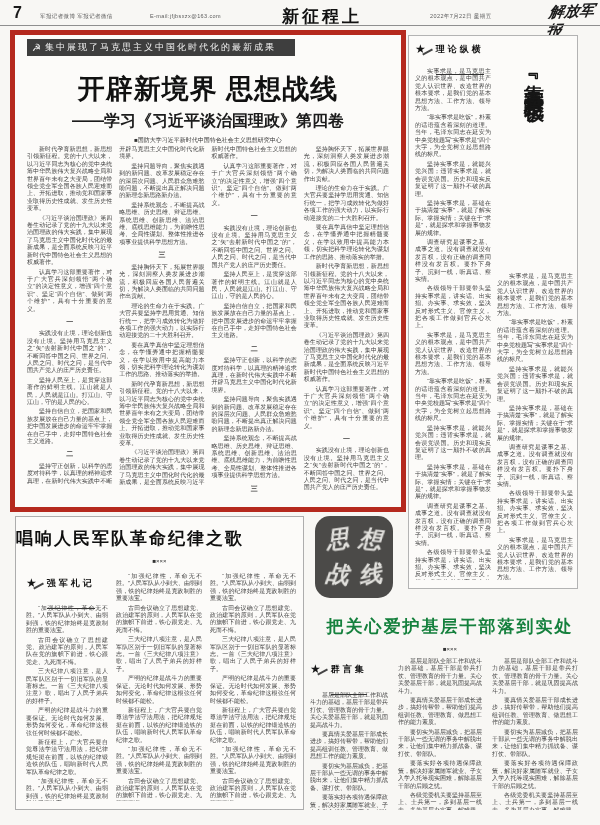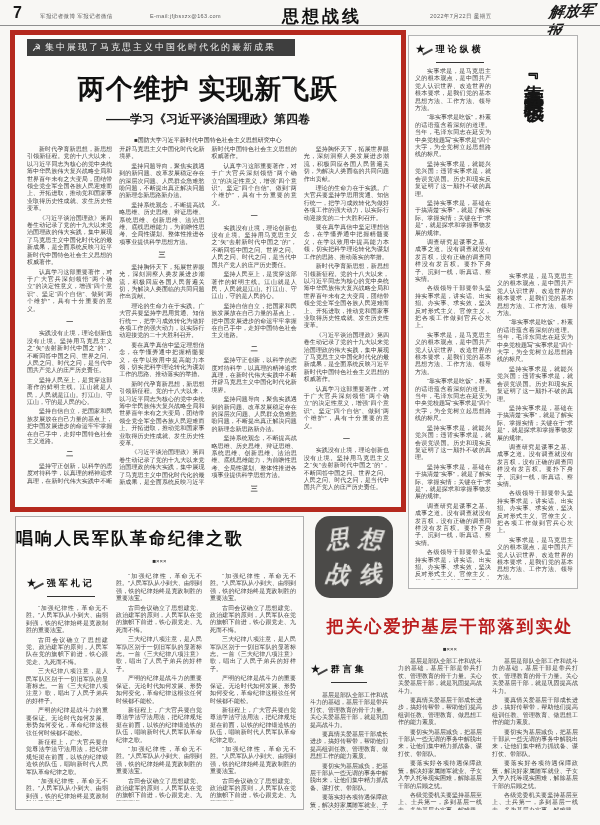--- a/index.html
+++ b/index.html
@@ -16,37 +16,37 @@
   .hdr-rule{left:0;top:25px;width:600px;height:1px;background:#8f8f8f}
 
   
   .red-box{left:10px;top:30px;width:396px;height:482px;border:5px solid #b5291e;background:#fcfbf9}
   .banner{left:12px;top:4px;width:268px;height:17px;background:#3e3e3e;color:#f2f2f2;
     display:flex;align-items:center;padding:0 5px;white-space:nowrap;overflow:hidden}
   .banner .emblem{font-size:10px;margin-right:4px;color:#fff}
   .banner .banner-text{font-size:9px;letter-spacing:2px;filter:blur(.3px)}
   .main-title{left:0;top:36px;width:100%;text-align:center;font-size:27px;font-weight:900;
     letter-spacing:1px;color:#111}
-  .sub-title{left:0;top:76px;width:100%;text-align:center;font-size:12px;font-weight:bold;color:#1c1c1c}
+  .sub-title{left:0;top:76px;width:100%;text-align:center;font-size:16px;font-weight:bold;color:#1c1c1c}
   .byline{left:0;width:100%;text-align:center;font-size:6px;color:#333;filter:blur(.2px)}
   .main-byline{top:101px}
 
   
   .smalltext{font-size:6px;line-height:7.4px;color:#414141;overflow:hidden;filter:blur(.22px)}
   .smalltext p{text-indent:2em;text-align:justify;margin-bottom:2px}
   .sec-mark{text-align:center;font-weight:bold;font-size:7px;margin:5px 0;text-indent:0}
   .cols{column-count:4;column-gap:7px}
 
   
   .star-hdr{display:flex;align-items:flex-start}
   .star-icon{font-size:12px;line-height:12px;color:#151515;position:relative}
   .star-icon .swoosh{position:absolute;left:7px;top:8px;width:11px;height:1.6px;background:#444;
     transform:rotate(-28deg)}
   .col-label{font-size:9px;font-weight:bold;letter-spacing:3px;color:#111;margin-left:10px;
-    border-bottom:1.4px solid #333;padding-bottom:6px}
+    border-bottom:1.4px solid #333;padding-bottom:18px}
 
   
   .right-box{left:408px;top:35px;width:170px;height:554px;border:1px solid #b3b3b3;background:#fcfbf9}
   .v-title-wrap{display:flex;justify-content:center;align-items:flex-start}
   .v-title{writing-mode:vertical-rl;font-size:20px;font-weight:900;letter-spacing:3px;color:#161616}
 
   
   .stamp{left:315px;top:516px;width:78px;height:82px;background:#4b4a48;border-radius:15px;
     display:grid;grid-template-columns:1fr 1fr;grid-template-rows:1fr 1fr;padding:6px}
   .stamp span{display:flex;align-items:center;justify-content:center;color:#efeeea;
@@ -56,39 +56,39 @@
   .stamp span:nth-child(2){transform:rotate(5deg)}
   .stamp span:nth-child(3){transform:rotate(6deg)}
   .stamp span:nth-child(4){transform:rotate(-6deg)}
 
   
   .bl-box{left:15px;top:516px;width:289px;height:294px;border:1px solid #adadad;background:#fcfbf9}
   .art-title{left:0;width:100%;font-size:17px;font-weight:900;letter-spacing:2px;color:#101010}
 
   
   .br-title{left:308px;top:615px;width:284px;text-align:center;font-size:17px;font-weight:900;
-    letter-spacing:2px;color:#b91c1c}
+    letter-spacing:2px;color:#15803d}
 </style>
 </head>
 <body>
 
 <div class="abs pagenum">7</div>
 <div class="abs hdr-tiny" style="left:40px;top:13px">军报记者微博 军报记者微信</div>
 <div class="abs hdr-tiny" style="left:150px;top:13px">E-mail:jfjbsxzx@163.com</div>
-<div class="abs masthead">思想战线</div>
+<div class="abs masthead">新征程上</div>
 <div class="abs hdr-tiny" style="left:430px;top:13px">2022年7月22日 星期五</div>
 <div class="abs logo-script">解放军报</div>
 <div class="abs hdr-rule"></div>
 
 <div class="abs red-box">
   <div class="abs banner">
     <span class="emblem">☭</span>
     <span class="banner-text">集中展现了马克思主义中国化时代化的最新成果</span>
   </div>
-  <div class="abs main-title">两个维护 实现新飞跃</div>
+  <div class="abs main-title">开辟新境界 思想战线</div>
   <div class="abs sub-title">——学习《习近平谈治国理政》第四卷</div>
   <div class="abs byline main-byline">■国防大学习近平新时代中国特色社会主义思想研究中心</div>
   <div class="abs smalltext cols" style="left:12px;top:111px;width:362px;height:353px">
       <p>新时代孕育新思想，新思想引领新征程。党的十八大以来，以习近平同志为核心的党中央统筹中华民族伟大复兴战略全局和世界百年未有之大变局，团结带领全党全军全国各族人民迎难而上、开拓进取，推动党和国家事业取得历史性成就、发生历史性变革。</p>
       <p>《习近平谈治国理政》第四卷生动记录了党的十九大以来党治国理政的伟大实践，集中展现了马克思主义中国化时代化的最新成果，是全面系统反映习近平新时代中国特色社会主义思想的权威著作。</p>
       <p>认真学习这部重要著作，对于广大官兵深刻领悟“两个确立”的决定性意义，增强“四个意识”、坚定“四个自信”、做到“两个维护”，具有十分重要的意义。</p>
       <div class="sec-mark">一</div>
       <p>实践没有止境，理论创新也没有止境。坚持用马克思主义之“矢”去射新时代中国之“的”，不断回答中国之问、世界之问、人民之问、时代之问，是当代中国共产党人的庄严历史责任。</p>
       <p>坚持人民至上，是贯穿这部著作的鲜明主线。江山就是人民，人民就是江山。打江山、守江山，守的是人民的心。</p>
       <p>坚持自信自立，把国家和民族发展放在自己力量的基点上，把中国发展进步的命运牢牢掌握在自己手中，走好中国特色社会主义道路。</p>

